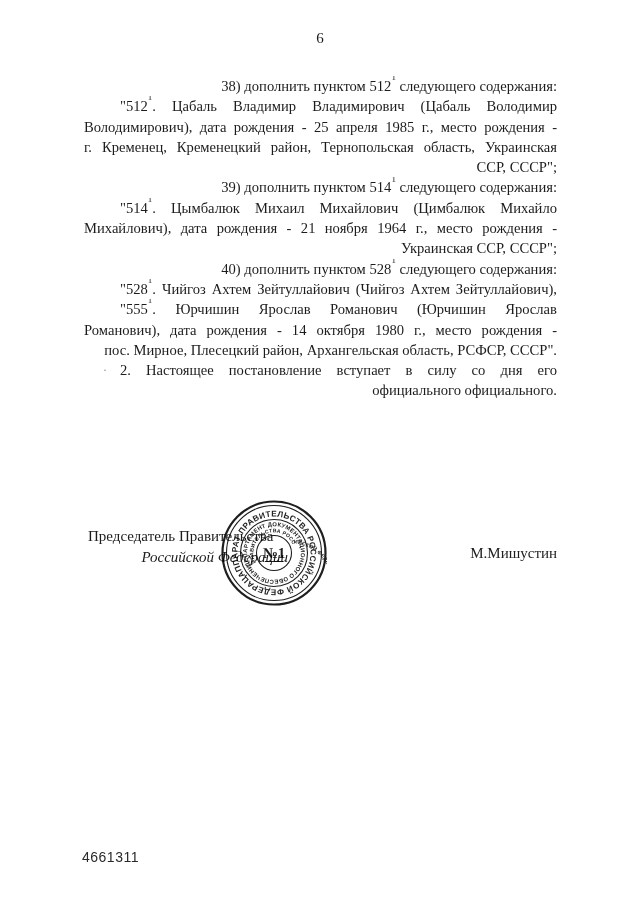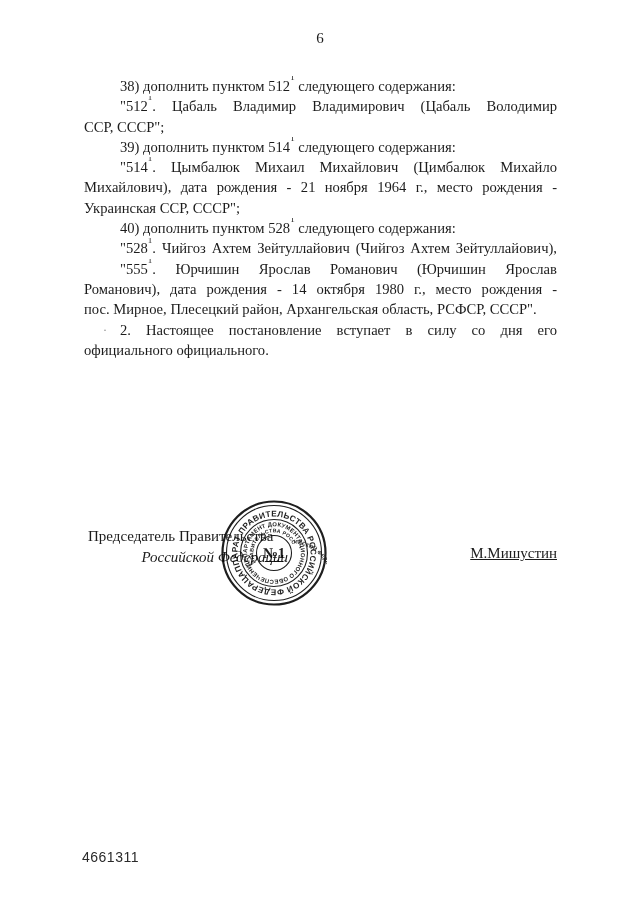--- a/index.html
+++ b/index.html
@@ -22,21 +22,21 @@
   #doc-body {
     position: absolute;
     left: 84px; top: 76px;
     width: 473px;
     font-size: 14.6px;
   }
   .line {
     position: relative;
     height: 20.3px;
     line-height: 20.3px;
-    text-align: left;
+    text-align: right;
     overflow: hidden;
     white-space: normal;
   }
   .line.just { text-align: justify; text-align-last: justify; }
   .line.indent { padding-left: 36px; }
   .line sup {
     font-size: 9px;
     line-height: 0;
     position: relative;
     top: -5px;
@@ -52,21 +52,20 @@
     left: 88px; top: 526px;
     width: 200px;
     font-size: 15px;
     line-height: 21px;
   }
   #signature-left .sig-line2 { text-align: right; font-style: italic; }
   #signature-right {
     position: absolute;
     right: 83px; top: 545px;
     font-size: 15px;
-    text-decoration: underline;
   }
   #stamp {
     position: absolute;
     left: 221px; top: 500px;
     width: 106px; height: 106px;
     mix-blend-mode: multiply;
     opacity: 0.95;
   }
   #stamp text {
     font-family: "Liberation Sans", "DejaVu Sans", sans-serif;
@@ -92,20 +91,22 @@
 </head>
 <body>
 
 <div id="page">
 
   <div id="page-number">6</div>
 
   <div id="doc-body">
       <div class="line indent">38) дополнить пунктом 512<sup>1</sup> следующего содержания:</div>
       <div class="line indent just">"512<sup>1</sup>.&nbsp;Цабаль Владимир Владимирович (Цабаль Володимир</div>
+      <div class="line just">Володимирович), дата рождения - 25&nbsp;апреля 1985&nbsp;г., место рождения -</div>
+      <div class="line just">г.&nbsp;Кременец, Кременецкий район, Тернопольская область, Украинская</div>
       <div class="line">ССР, СССР";</div>
       <div class="line indent">39) дополнить пунктом 514<sup>1</sup> следующего содержания:</div>
       <div class="line indent just">"514<sup>1</sup>.&nbsp;Цымбалюк Михаил Михайлович (Цимбалюк Михайло</div>
       <div class="line just">Михайлович), дата рождения - 21&nbsp;ноября 1964&nbsp;г., место рождения -</div>
       <div class="line">Украинская ССР, СССР";</div>
       <div class="line indent">40) дополнить пунктом 528<sup>1</sup> следующего содержания:</div>
       <div class="line indent just">"528<sup>1</sup>.&nbsp;Чийгоз Ахтем Зейтуллайович (Чийгоз Ахтем Зейтуллайович),</div>
       <div class="line indent just">"555<sup>1</sup>.&nbsp;Юрчишин Ярослав Романович (Юрчишин Ярослав</div>
       <div class="line just">Романович), дата рождения - 14&nbsp;октября 1980&nbsp;г., место рождения -</div>
       <div class="line">пос.&nbsp;Мирное, Плесецкий район, Архангельская область, РСФСР, СССР".</div>

